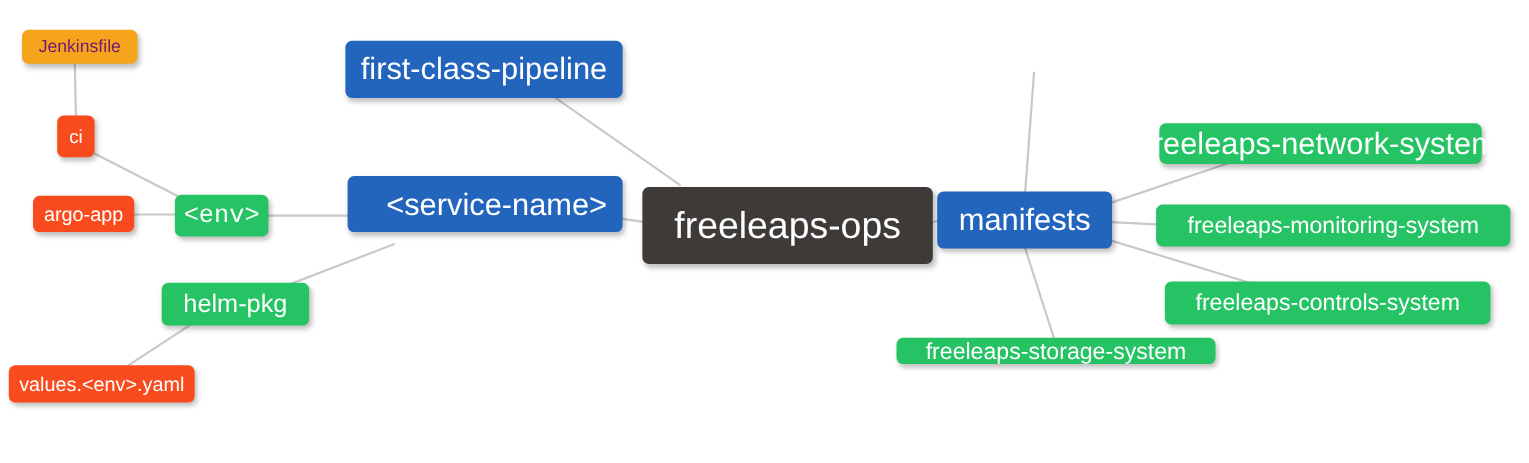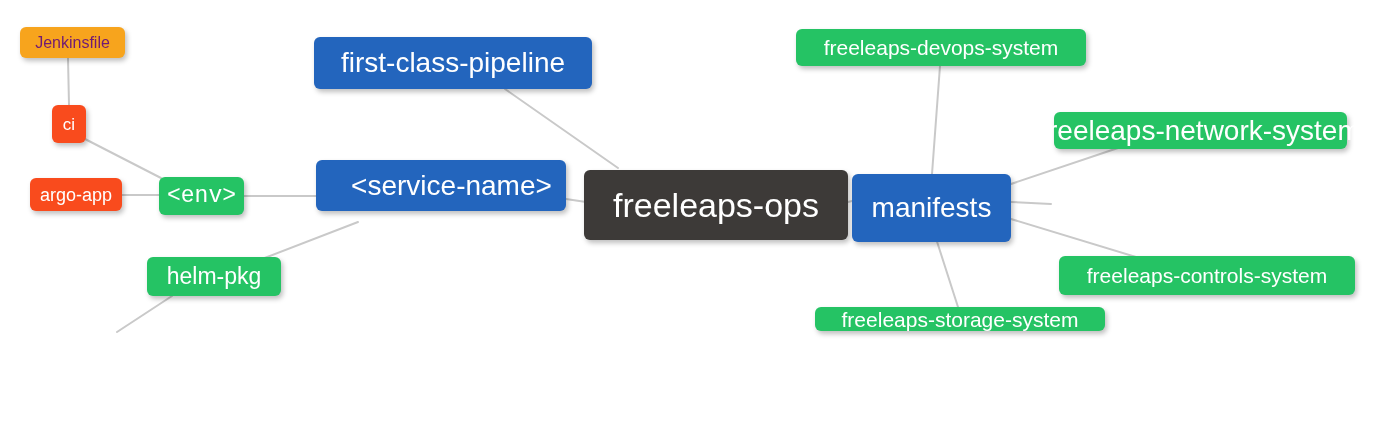--- a/index.html
+++ b/index.html
@@ -56,21 +56,22 @@
       <line x1="1011" y1="202" x2="1051" y2="204" stroke="#C9C9C9" stroke-width="2" stroke-linecap="round"></line>
       <line x1="1011" y1="219" x2="1136" y2="257" stroke="#C9C9C9" stroke-width="2" stroke-linecap="round"></line>
       <line x1="932" y1="226" x2="958" y2="307" stroke="#C9C9C9" stroke-width="2" stroke-linecap="round"></line>
     </svg>
 
 <div class="node" style="left: 20px; top: 27px; width: 105px; height: 31px; font-size: 16px; background-color: rgb(247, 164, 29); color: #701a75;">Jenkinsfile</div>
     <div class="node" style="left: 52px; top: 105px; width: 34px; height: 38px; font-size: 17px; background-color: rgb(249, 75, 29); color: rgb(255, 255, 255);">ci</div>
     <div class="node" style="left: 30px; top: 178px; width: 92px; height: 33px; font-size: 18px; background-color: rgb(249, 75, 29); color: rgb(255, 255, 255);">argo-app</div>
     <div class="node" style="left: 159px; top: 177px; width: 85px; height: 38px; font-size: 23px; background-color: rgb(37, 195, 100); color: rgb(255, 255, 255); font-family: Liberation Mono, monospace;">&lt;env&gt;</div>
     <div class="node" style="left: 147px; top: 257px; width: 134px; height: 39px; font-size: 23px; background-color: rgb(37, 195, 100); color: rgb(255, 255, 255);">helm-pkg</div>
-    <div class="node" style="left: 314px; top: 37px; width: 278px; height: 52px; font-size: 28px; background-color: rgb(35, 101, 189); color: rgb(255, 255, 255);">first-class-pipeline</div>
+    <div class="node" style="left: 8px; top: 332px; width: 169px; height: 34px; font-size: 18px; background-color: rgb(249, 75, 29); color: rgb(255, 255, 255);">values.&lt;env&gt;.yaml</div>
+    <div class="node" style="left: 314px; top: 37px; width: 252px; height: 52px; font-size: 28px; background-color: rgb(35, 101, 189); color: rgb(255, 255, 255);">first-class-pipeline</div>
     <div class="node" style="left: 316px; top: 160px; width: 250px; height: 51px; font-size: 28px; background-color: rgb(35, 101, 189); color: rgb(255, 255, 255); padding-left: 21px;">&lt;service-name&gt;</div>
     <div class="node" style="left: 584px; top: 170px; width: 264px; height: 70px; font-size: 34px; background-color: rgb(61, 58, 56); color: rgb(255, 255, 255);">freeleaps-ops</div>
-    <div class="node" style="left: 852px; top: 174px; width: 159px; height: 68px; font-size: 28px; background-color: rgb(35, 101, 189); color: rgb(255, 255, 255);">manifests</div>
-    <div class="node" style="left: 796px; top: 29px; width: 290px; height: 37px; font-size: 21px; background-color: rgb(37, 195, 100); color: rgb(255, 255, 255);">freeleaps-devops-system</div>
+    <div class="node" style="left: 852px; top: 174px; width: 159px; height: 52px; font-size: 28px; background-color: rgb(35, 101, 189); color: rgb(255, 255, 255);">manifests</div>
     <div class="node" style="left: 1054px; top: 112px; width: 293px; height: 37px; font-size: 28px; background-color: rgb(37, 195, 100); color: rgb(255, 255, 255);">freeleaps-network-system</div>
+    <div class="node" style="left: 1051px; top: 186px; width: 322px; height: 38px; font-size: 21px; background-color: rgb(37, 195, 100); color: rgb(255, 255, 255);">freeleaps-monitoring-system</div>
     <div class="node" style="left: 1059px; top: 256px; width: 296px; height: 39px; font-size: 21px; background-color: rgb(37, 195, 100); color: rgb(255, 255, 255); text-align: center;">freeleaps-controls-system</div>
     <div class="node" style="left: 815px; top: 307px; width: 290px; height: 24px; font-size: 21px; background-color: rgb(37, 195, 100); color: rgb(255, 255, 255);">freeleaps-storage-system</div>
   </div>
 
 </body></html>

